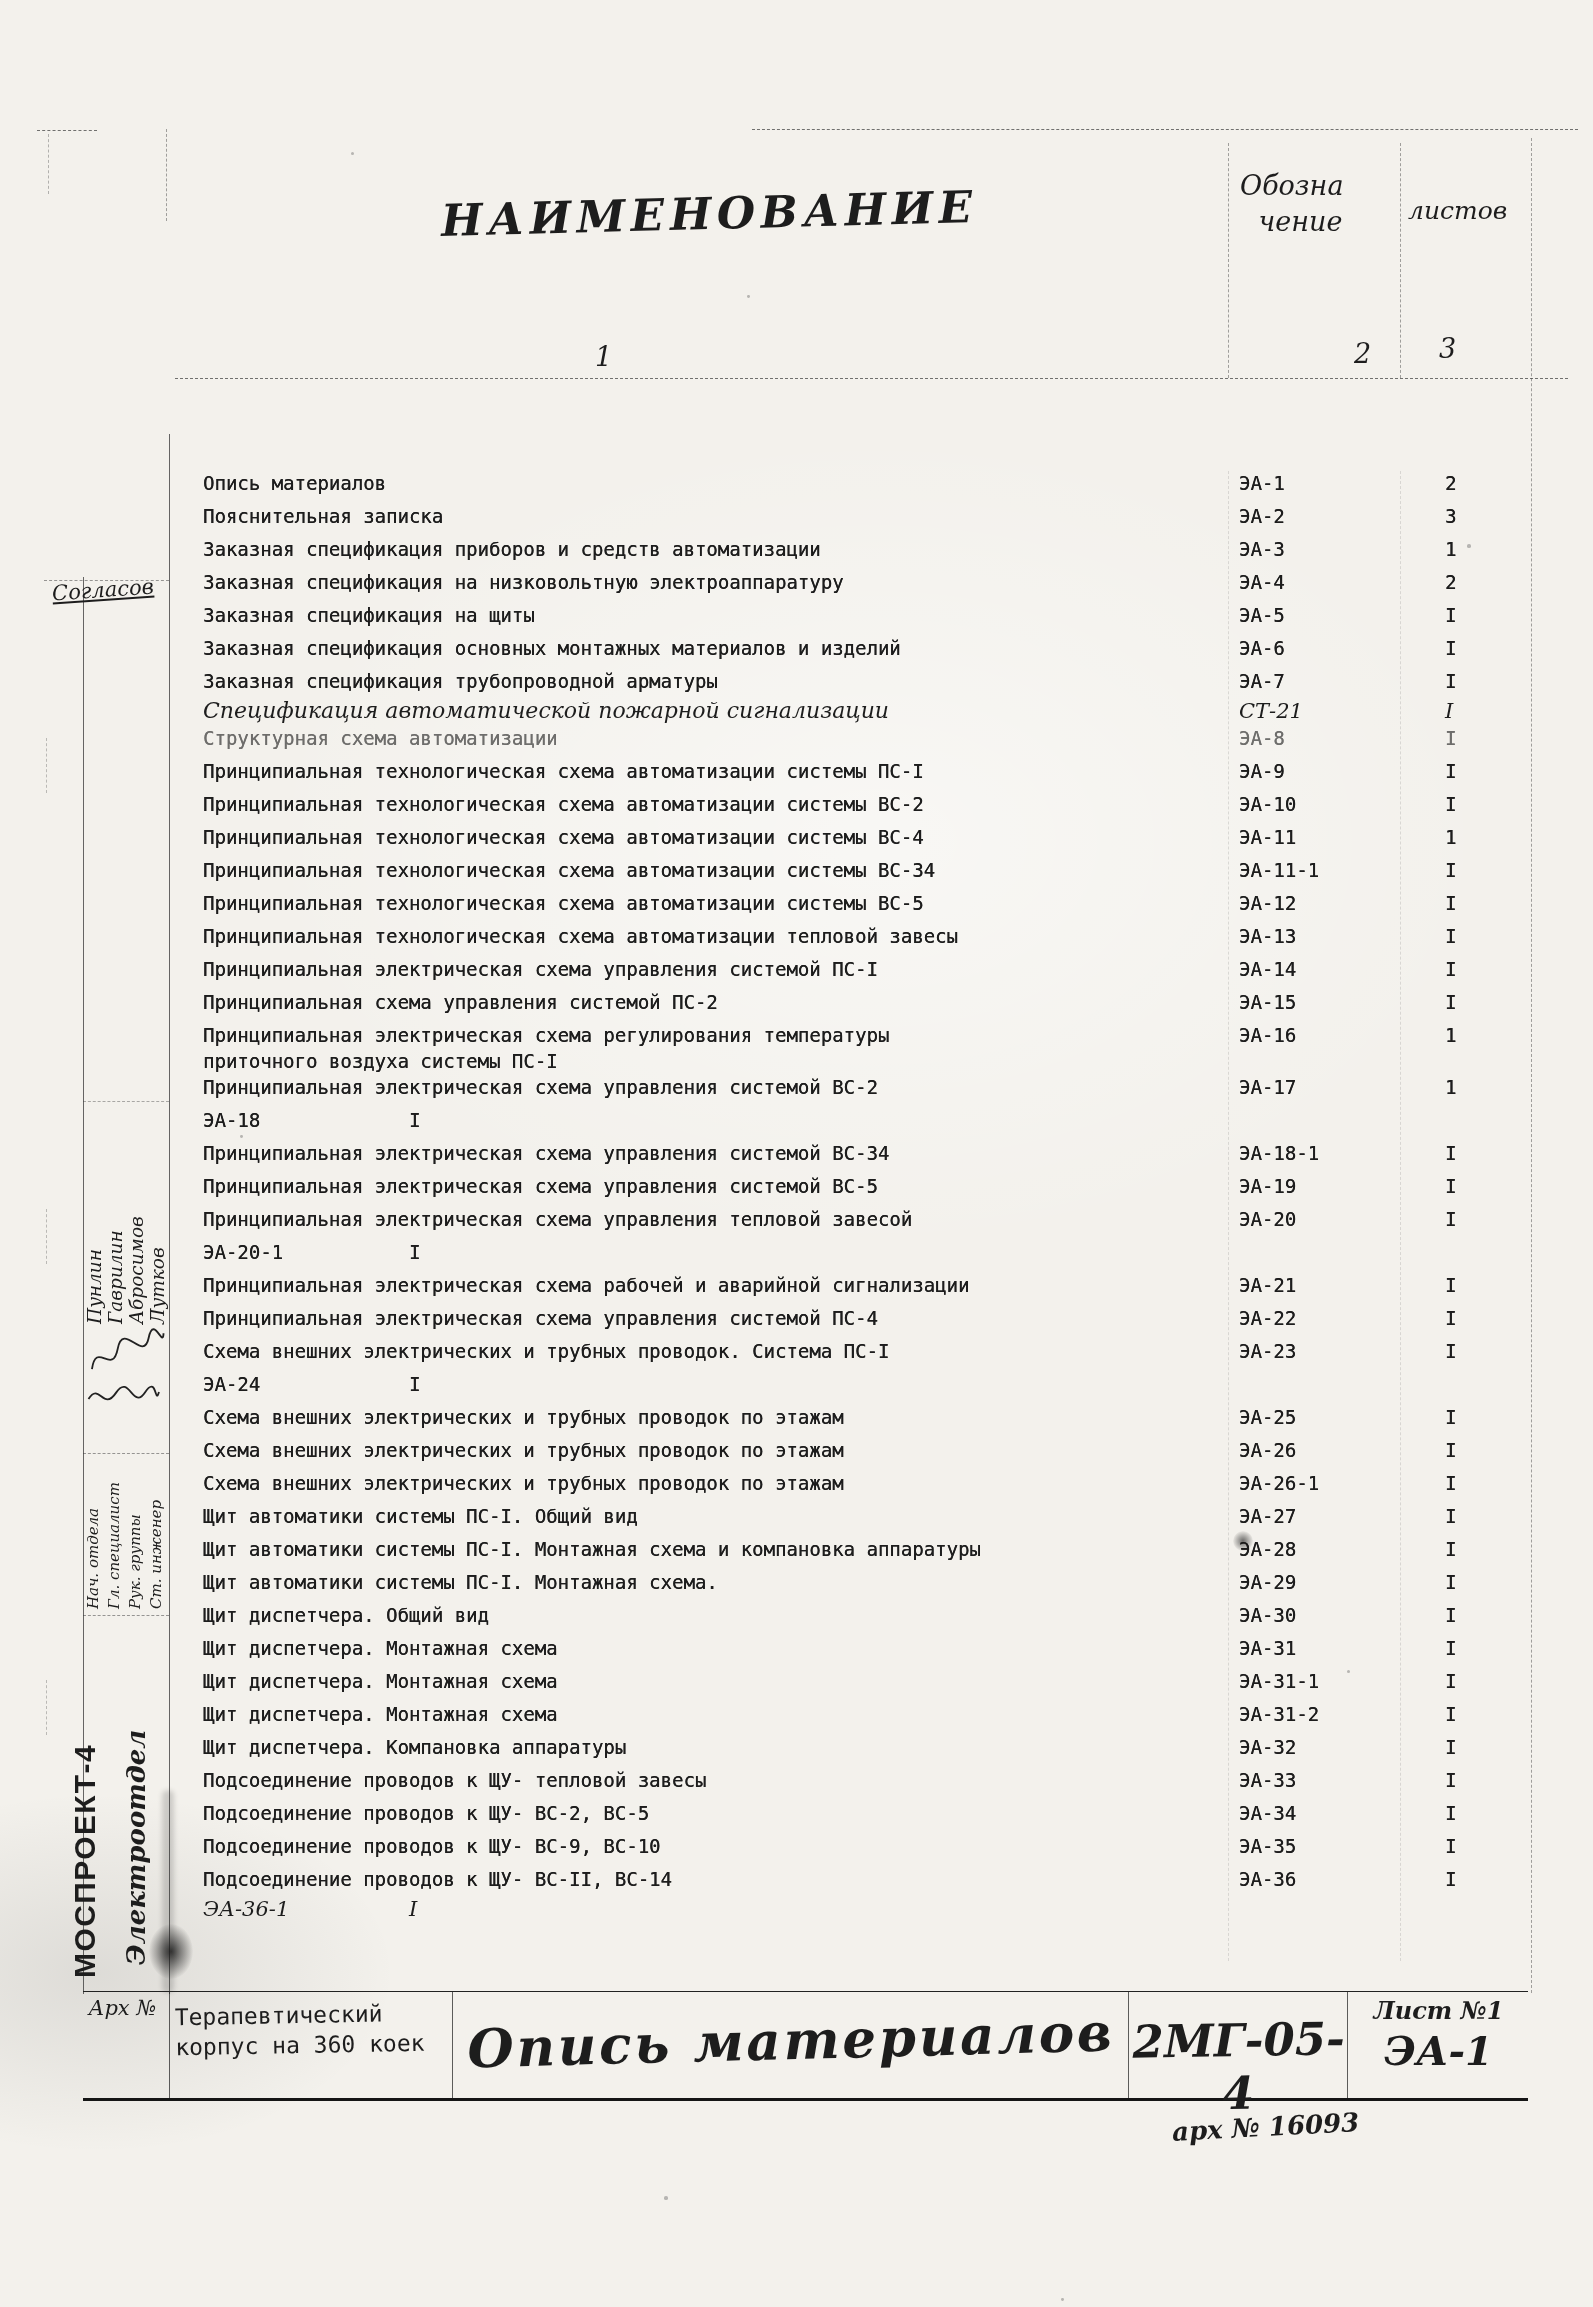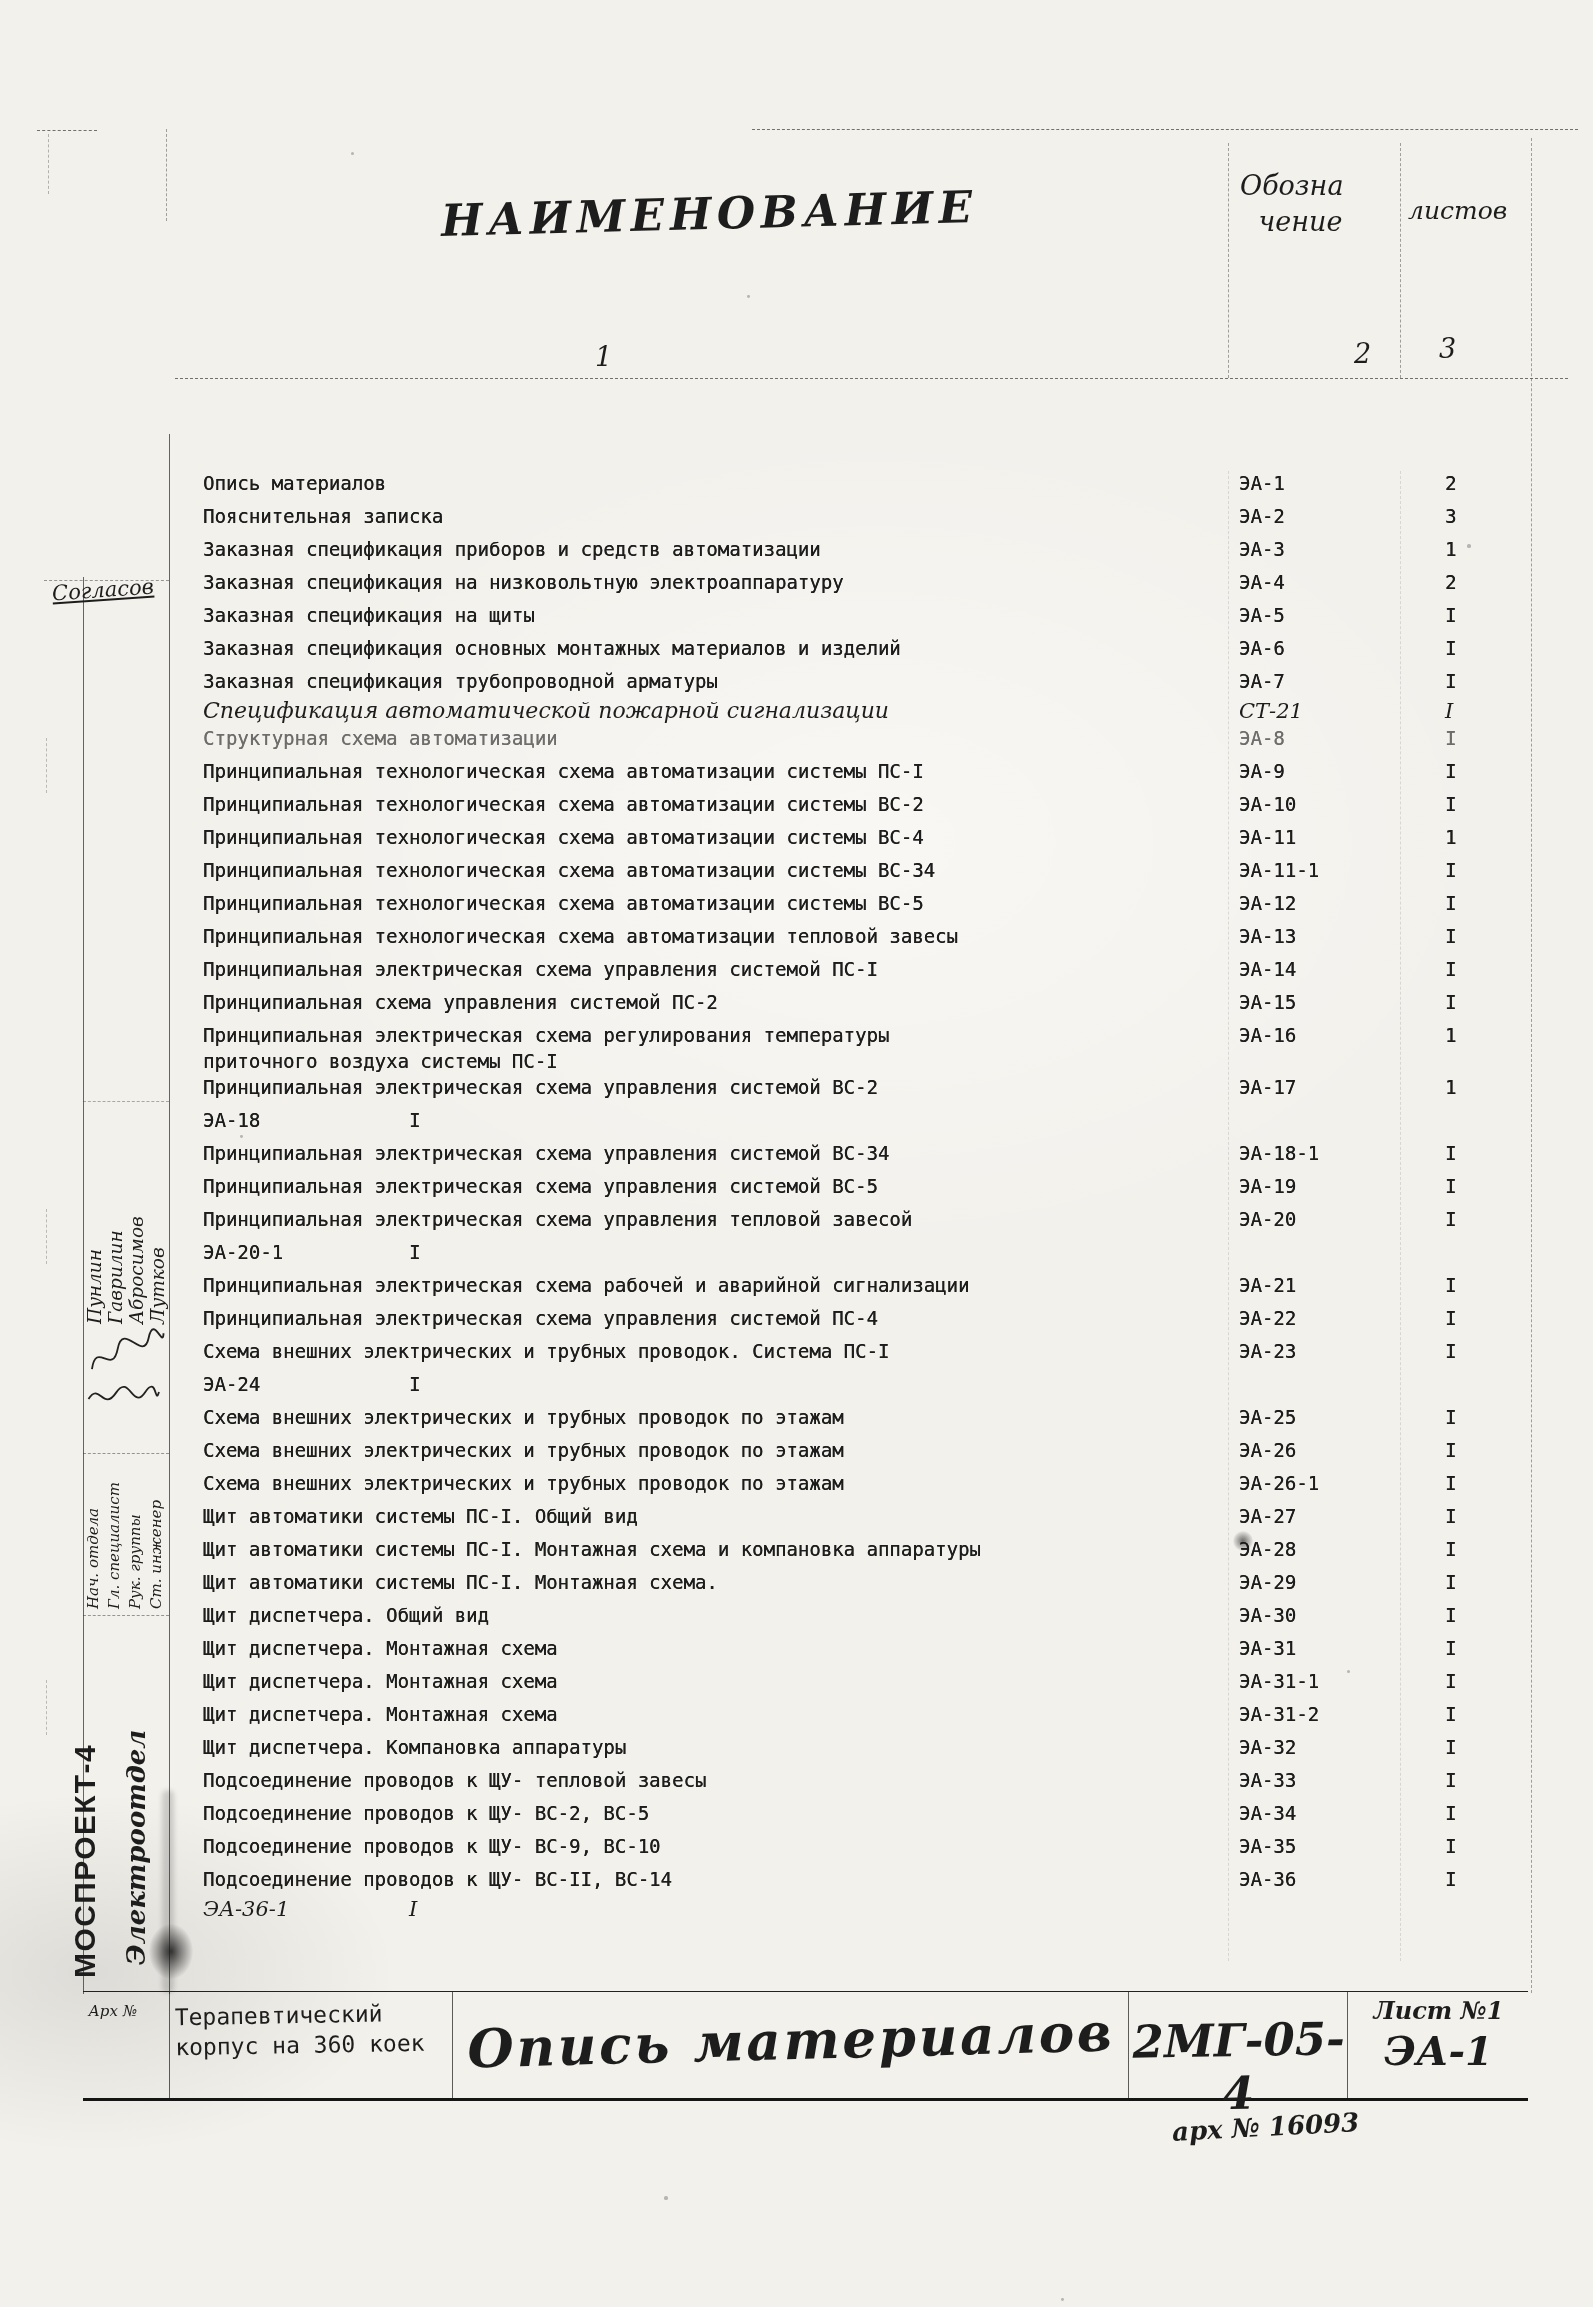--- a/index.html
+++ b/index.html
@@ -54,21 +54,21 @@
   .roles { position:absolute; left:83px; top:1459px; height:150px; display:flex; }
   .roles .vtext { height:150px; font-size:15px; line-height:21px; }
   .org { left:68px; top:1713px; height:265px; font-family:"Liberation Sans", sans-serif;
          font-weight:bold; font-size:30px; letter-spacing:1.4px; }
   .dept { left:121px; top:1727px; height:238px; font-size:26px; font-weight:bold; }
 
   
   .title-block { position:absolute; left:83px; top:1991px; width:1445px; height:110px;
                  border-top:1.8px solid #222; border-bottom:3.2px solid #151515; }
   .tb-v { position:absolute; top:0; height:100%; border-left:1.4px solid #2a2a2a; opacity:.75; }
-  .tb-arch { position:absolute; left:5.5px; top:10px; font-size:15px; }
+  .tb-arch { position:absolute; left:5.5px; top:4px; font-size:21px; }
   .tb-project { position:absolute; left:92px; top:8.3px; font-size:23px; line-height:30px; transform:rotate(-1deg); }
   .tb-title { position:absolute; left:378px; top:16.6px; width:660px; text-align:center;
               font-size:53px; letter-spacing:2.8px; transform:rotate(-1.5deg); font-weight:bold; }
   .tb-code { position:absolute; left:1050px; top:22px; width:210px; text-align:center;
              font-size:45px; font-weight:bold; transform:rotate(-1deg); }
   .tb-sheet { position:absolute; left:1269px; top:3.7px; width:173px; text-align:center; }
   .tb-sheet-label { font-size:24px; font-weight:bold; }
   .tb-sheet-code { font-size:40px; font-weight:bold; margin-top:2.8px; }
   .arch-note { left:1172px; top:2112px; font-size:26px; transform:rotate(-3deg); font-weight:bold; }
 

